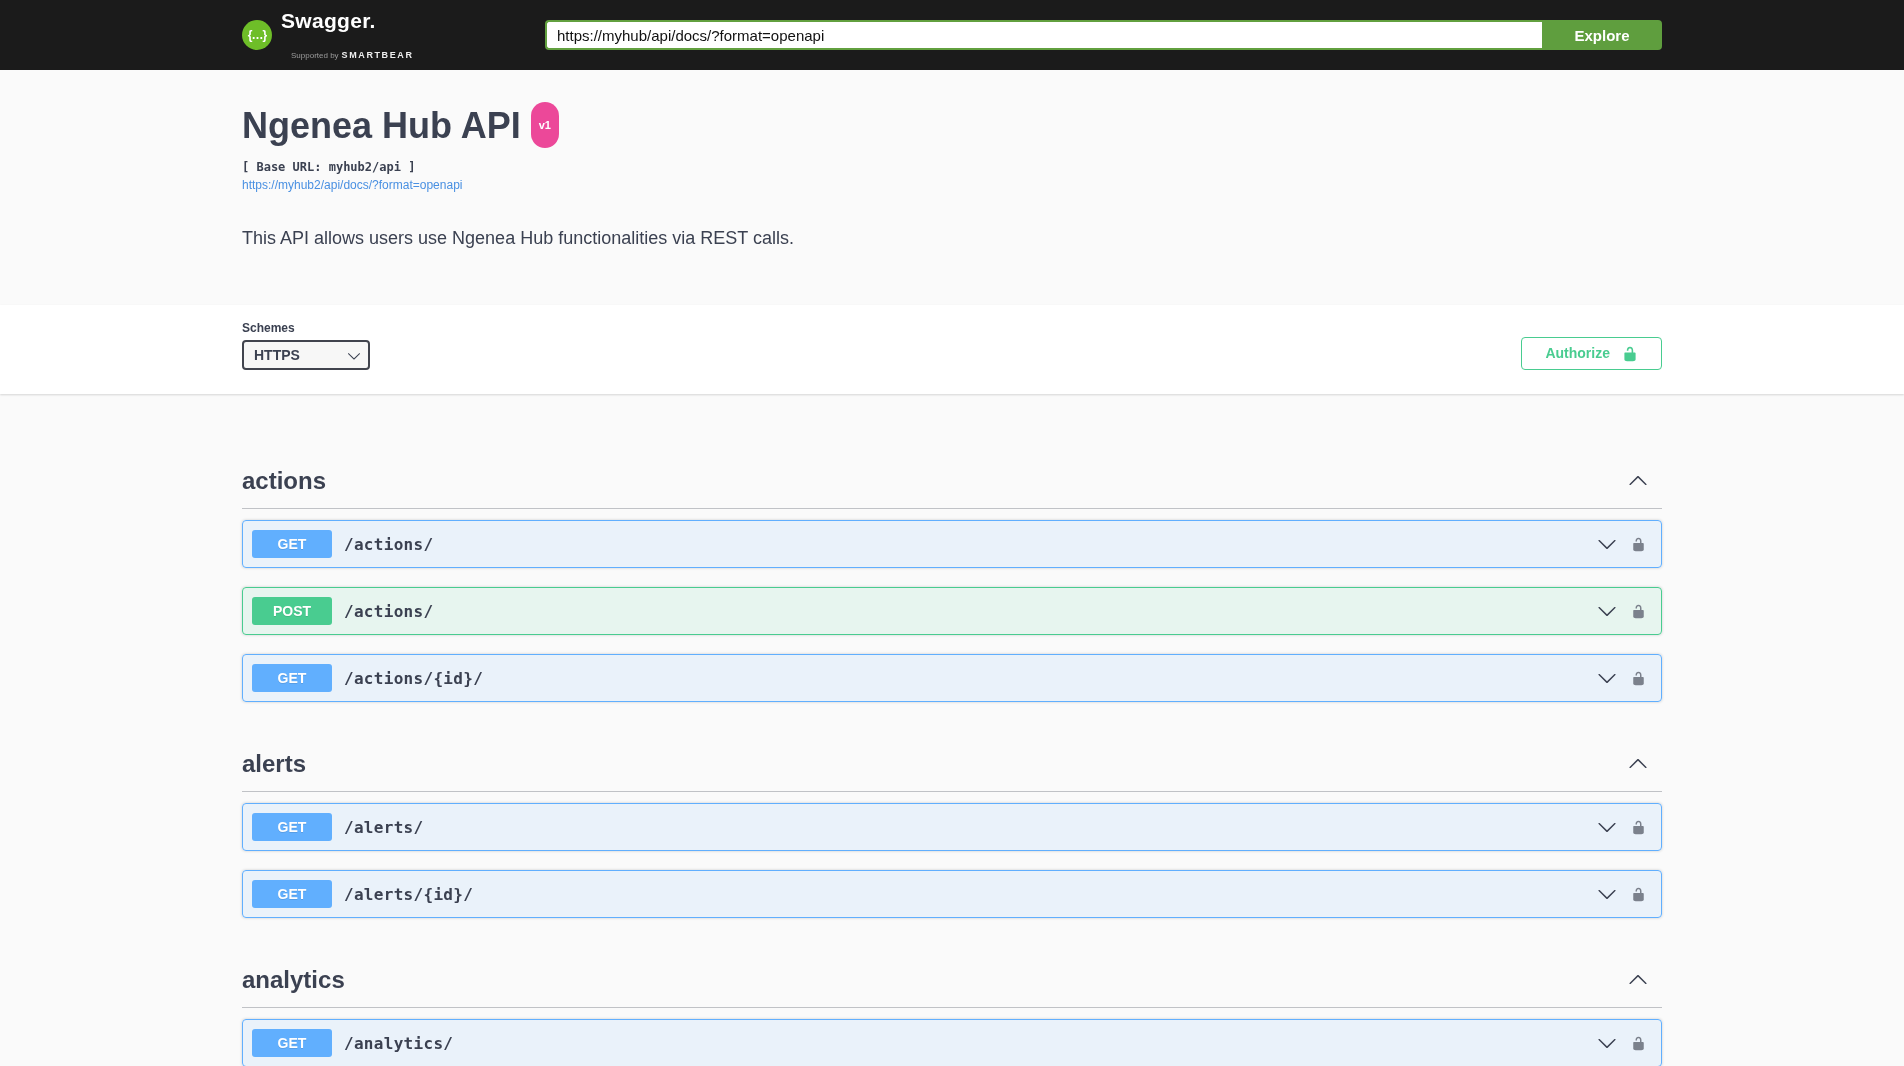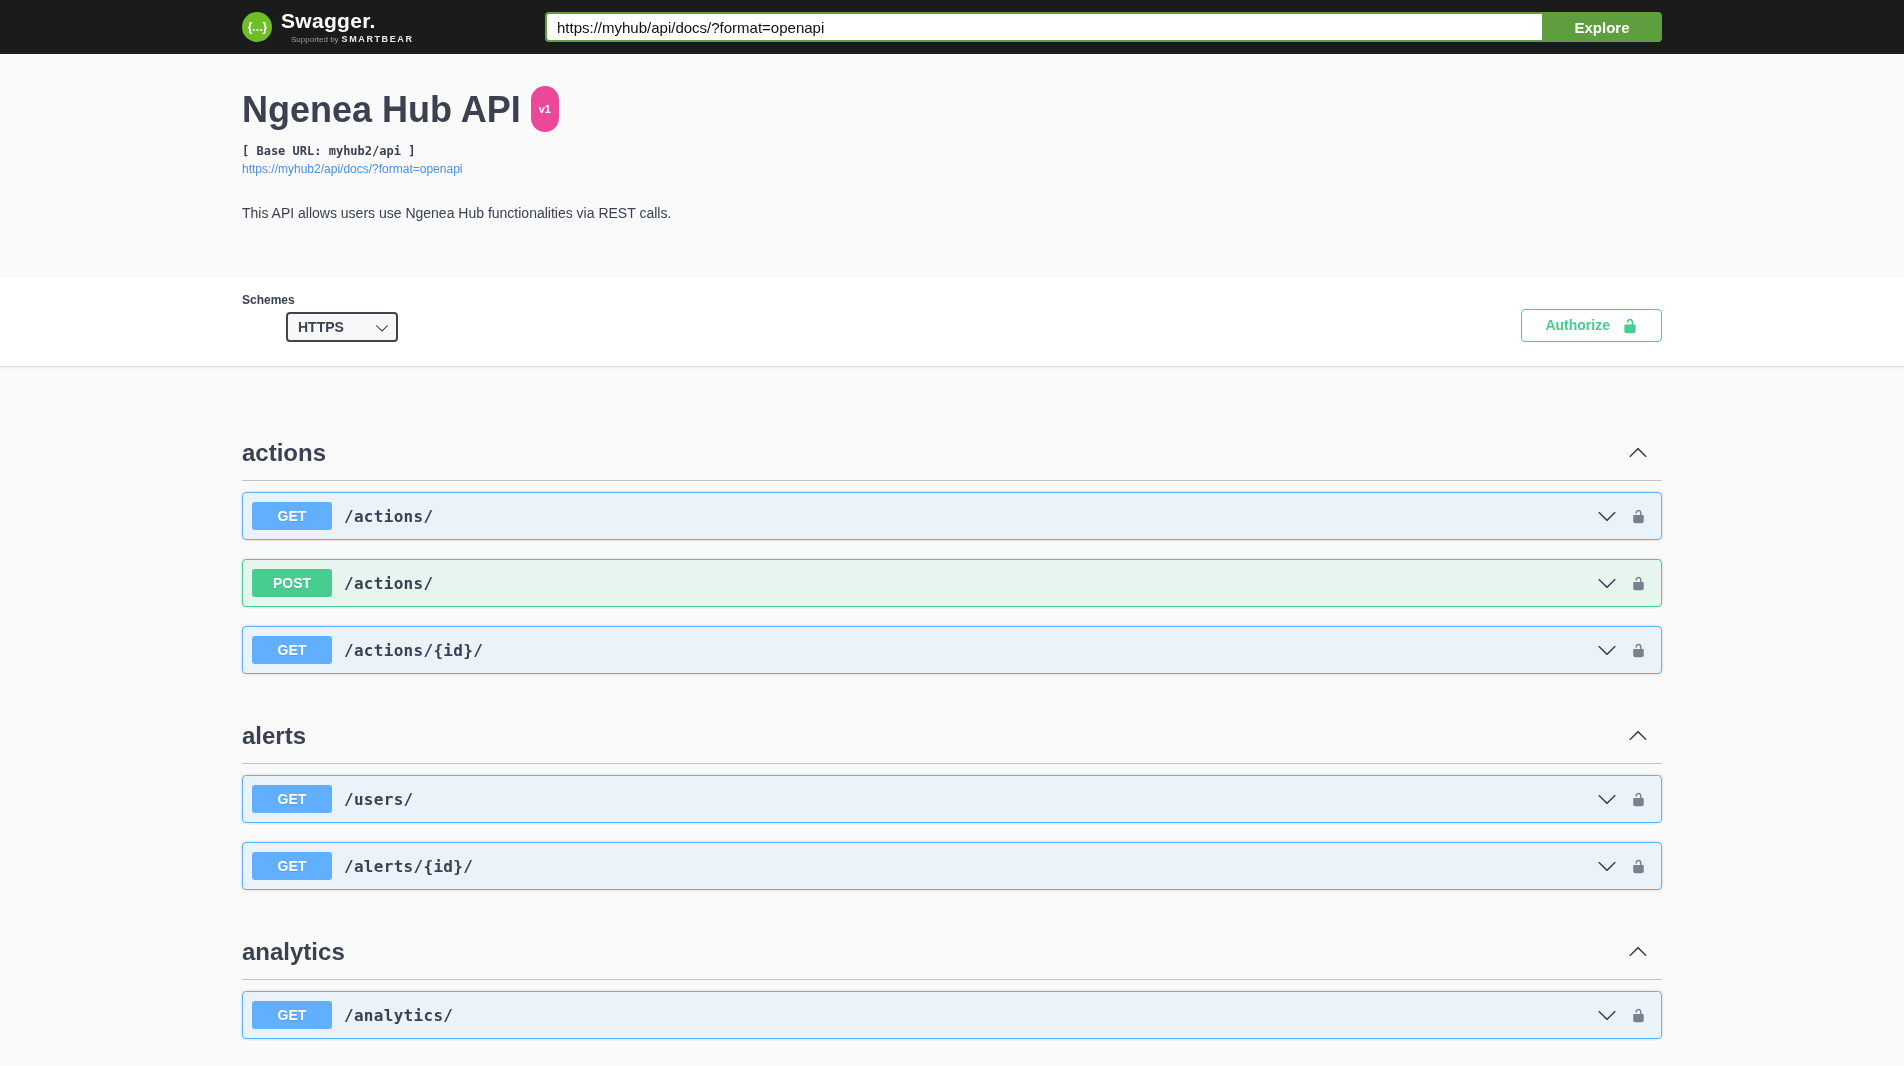--- a/index.html
+++ b/index.html
@@ -8,45 +8,45 @@
 
   
   .topbar { background: #1b1b1b; padding: 10px 0; }
   .topbar .wrap { display: flex; align-items: center; justify-content: space-between; }
   .logo { display: flex; align-items: center; gap: 9px; cursor: pointer; }
   .logo-circle { width: 30px; height: 30px; border-radius: 50%; background: #6ebe28; color: #fff;
                  display: flex; align-items: center; justify-content: center;
                  font-weight: 700; font-size: 12px; letter-spacing: -1px; }
   .logo-texts { display: flex; flex-direction: column; }
   .logo-brand { color: #fff; font-size: 21px; font-weight: 600; line-height: 1; letter-spacing: .3px; }
-  .logo-tagline { margin-top: 3px; font-size: 8px; color: #9b9b9b; padding-left: 10px; }
+  .logo-tagline { margin-top: 19px; font-size: 8px; color: #9b9b9b; padding-left: 10px; }
   .logo-tagline b { color: #eee; font-size: 9px; letter-spacing: 1.6px; margin-left: 3px; }
   .download-url-wrapper { display: flex; flex: 0 0 1117px; }
   .download-url-input { flex: 1; height: 30px; border: 2px solid #62a03f; border-right: none;
                         border-radius: 4px 0 0 4px; outline: none; padding: 0 10px; font-size: 15px;
                         color: #111; font-family: "Liberation Sans", sans-serif; }
   .download-url-button { width: 120px; height: 30px; background: #5f9e3e; color: #fff; border: none;
                          font-weight: 700; font-size: 15px; border-radius: 0 4px 4px 0; cursor: pointer;
                          font-family: "Liberation Sans", sans-serif; }
 
   
   .info-section { background: #fafafa; padding: 36px 0 56px; }
   .api-title { font-size: 36px; font-weight: 700; color: #3b4151; line-height: 40px; }
   .version-badge { display: inline-block; vertical-align: top; position: relative; top: -4px;
                    background: #ec4899; color: #fff; font-size: 11px; font-weight: 700;
                    border-radius: 57px; padding: 3px 8px; margin-left: 10px; }
   .base-url { font-family: "DejaVu Sans Mono", monospace; font-size: 12px; margin-top: 8px; color: #3b4151; font-weight: bold; }
   .spec-link { display: inline-block; margin-top: 4px; font-size: 12px; color: #4990e2; text-decoration: none; }
-  .api-description { margin-top: 28px; font-size: 14px; color: #3b4151; }
+  .api-description { margin-top: 35px; font-size: 18px; color: #3b4151; }
 
   
   .scheme-container { background: #fff; box-shadow: 0 1px 2px 0 rgba(0,0,0,.15); padding: 16px 0 24px; }
   .scheme-container .wrap { display: flex; align-items: flex-end; justify-content: space-between; }
   .schemes-label { display: block; font-size: 12px; font-weight: 700; color: #3b4151; margin-bottom: 5px; }
-  .select-wrap { position: relative; width: 112px; margin-left: 44px; }
+  .select-wrap { position: relative; width: 128px; }
   .scheme-select { width: 100%; height: 30px; border: 2px solid #41444e; border-radius: 4px;
                    background: #f7f7f7; font-weight: 700; font-size: 14px; color: #3b4151;
                    padding: 0 28px 0 10px; appearance: none; -webkit-appearance: none; -moz-appearance: none;
                    font-family: "Liberation Sans", sans-serif; cursor: pointer; }
   .select-arrow { position: absolute; right: 9px; top: 9px; pointer-events: none; display: flex; }
   .btn-authorize { display: flex; align-items: center; gap: 12px; background: transparent;
                    border: 1px solid #49cc90; color: #49cc90; font-weight: 700; font-size: 14px;
                    padding: 7px 23px; border-radius: 4px; cursor: pointer; line-height: 1.2;
                    font-family: "Liberation Sans", sans-serif; }
   .btn-authorize svg { fill: #49cc90; }
@@ -214,21 +214,21 @@
       <span class="tag-arrow">
         <svg width="20" height="20" viewBox="0 0 20 20" style="transform:rotate(180deg)">
                 <path d="M17.418 6.109c.272-.268.709-.268.979 0s.271.701 0 .969l-7.908 7.83c-.27.268-.707.268-.979 0l-7.908-7.83c-.27-.268-.27-.701 0-.969.271-.268.709-.268.979 0L10 13.25l7.418-7.141z"></path>
               </svg>
       </span>
     </div>
     <div>
   <div class="opblock m-get">
     <div class="opblock-summary">
       <span class="opblock-summary-method">GET</span>
-      <span class="opblock-summary-path">/users/</span>
+      <span class="opblock-summary-path">/alerts/</span>
       <span class="opblock-controls">
         <button class="op-arrow">
           <svg width="20" height="20" viewBox="0 0 20 20">
                       <path d="M17.418 6.109c.272-.268.709-.268.979 0s.271.701 0 .969l-7.908 7.83c-.27.268-.707.268-.979 0l-7.908-7.83c-.27-.268-.27-.701 0-.969.271-.268.709-.268.979 0L10 13.25l7.418-7.141z"></path>
                     </svg>
         </button>
         <button class="op-lock">
           <svg width="15" height="17" viewBox="0 0 20 20">
                       <path d="M15.8 8H14V5.6C14 2.703 12.665 1 10 1 7.334 1 6 2.703 6 5.6V6h2v-.801C8 3.754 8.797 3 10 3c1.203 0 2 .754 2 2.199V8H4c-.553 0-1 .646-1 1.199V17c0 .549.428 1.139.951 1.307l1.197.387C5.672 18.861 6.55 19 7.1 19h5.8c.549 0 1.428-.139 1.951-.307l1.196-.387c.524-.167.953-.757.953-1.306V9.199C17 8.646 16.352 8 15.8 8z"></path>
                     </svg>

